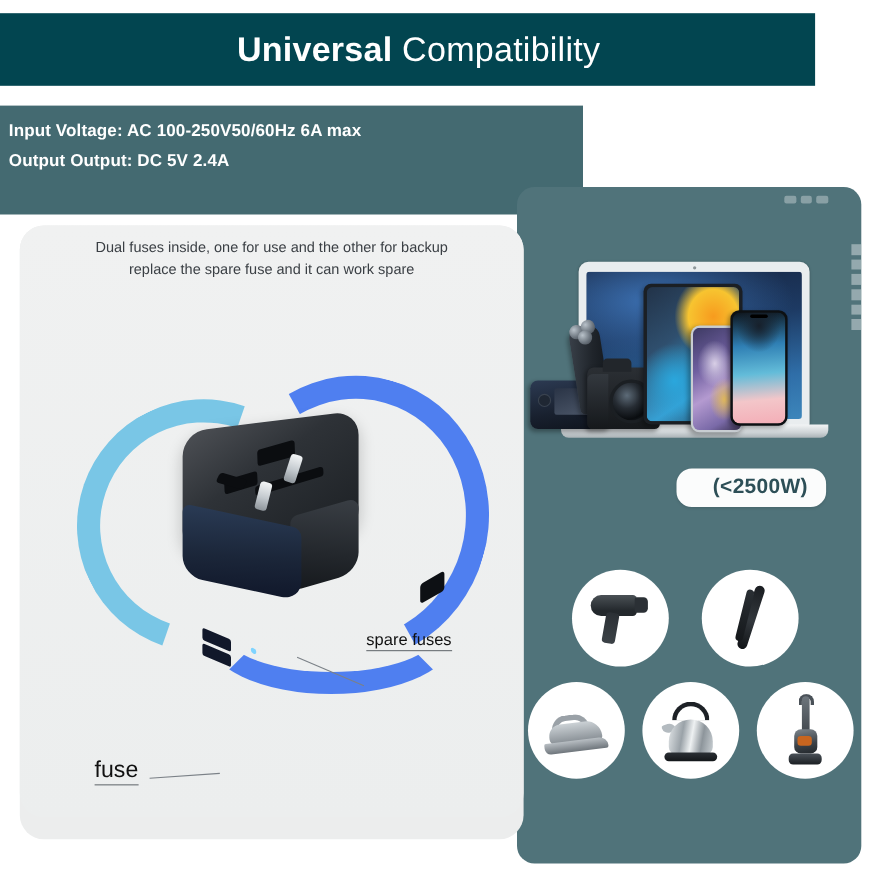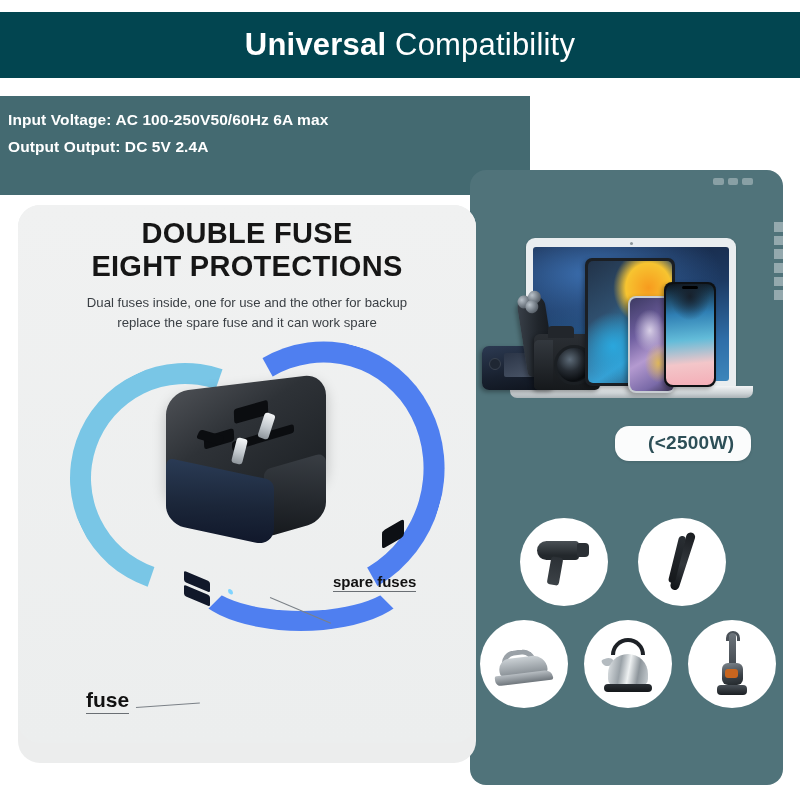--- a/index.html
+++ b/index.html
@@ -6,21 +6,21 @@
   html, body {
     width: 800px; height: 800px;
     background: #ffffff;
     font-family: "Liberation Sans", sans-serif;
     overflow: hidden;
   }
   .page { position: relative; width: 800px; height: 800px; background: #fff; }
 
   
   .header-band {
-    position: absolute; left: 0; top: 12px; width: 800px; height: 66px;
+    position: absolute; left: 0; top: 12px; width: 741px; height: 66px;
     background: #024550;
     display: flex; align-items: center; justify-content: center; padding-left: 20px;
   }
   .header-title { font-size: 31px; color: #ffffff; letter-spacing: .2px; white-space: nowrap; }
   .header-title .hl { font-weight: bold; }
   .header-title .rest { font-weight: 400; }
 
   
   .spec-box {
     position: absolute; left: 0; top: 96px; width: 530px; height: 99px;
@@ -246,21 +246,21 @@
   }
   .pin-1 { left: 101px; top: 30px; transform: rotate(18deg); }
   .pin-2 { left: 74px; top: 55px; transform: rotate(14deg); }
   .usb-a { position:absolute; left: 18px; top: 112px; width: 26px; height: 11px; background:#11182a; border-radius:2px; transform: skewY(12deg); }
   .usb-b { position:absolute; left: 18px; top: 126px; width: 26px; height: 11px; background:#11182a; border-radius:2px; transform: skewY(12deg); }
   .led { position:absolute; left: 62px; top: 118px; width: 5px; height: 5px; border-radius:50%; background:#7fd4ff; transform: skewY(12deg); }
 
   
   .callout { position:absolute; }
   .callout-label {
-    font-size: 15px; color: #111; font-weight: 700;
+    font-size: 15px; color: #111; font-weight: 400;
     border-bottom: 1.6px solid #6a6f74; padding-bottom: 1px; display:inline-block;
   }
   .co-spare { left: 315px; top: 368px; }
   .co-fuse  { left: 68px;  top: 483px; }
   .co-fuse .callout-label { font-size: 21px; }
   .lead {
     position:absolute; height: 1.4px; background: #7b8187;
   }
   .lead-spare { left: 252px; top: 392px; width: 66px; transform: rotate(23deg); transform-origin: left center; }
   .lead-fuse  { left: 118px; top: 502px; width: 64px; transform: rotate(-4deg); transform-origin: left center; }
@@ -377,24 +377,20 @@
             <div class="vac-accent"></div>
             <div class="vac-base"></div>
         </div>
       </div>
     </div>
   </div>
 
   <div class="left-shadow"></div>
   <div class="left-card">
 
-    <div class="lc-title">
-      <div class="lc-title-line">DOUBLE FUSE</div>
-      <div class="lc-title-line">EIGHT PROTECTIONS</div>
-    </div>
 
     <div class="lc-sub">
       <div class="lc-sub-line">Dual fuses inside, one for use and the other for backup</div>
       <div class="lc-sub-line">replace the spare fuse and it can work spare</div>
     </div>
 
     <div class="art">
       <div class="arc-left"></div>
       <div class="arc-right"></div>
       <div class="arc-right2"></div>

